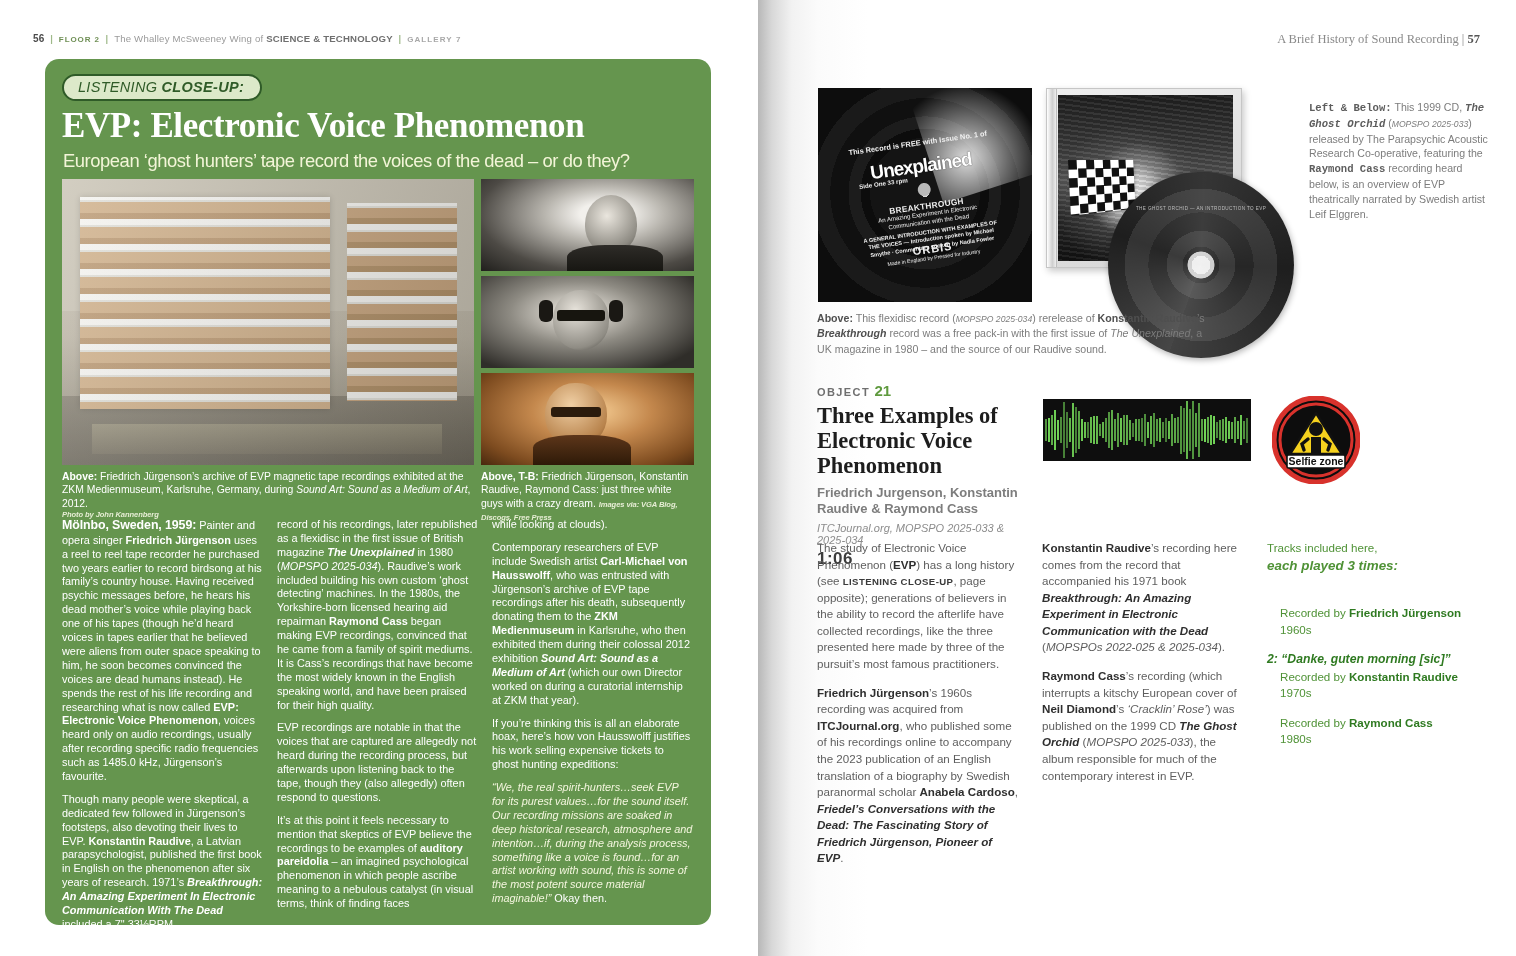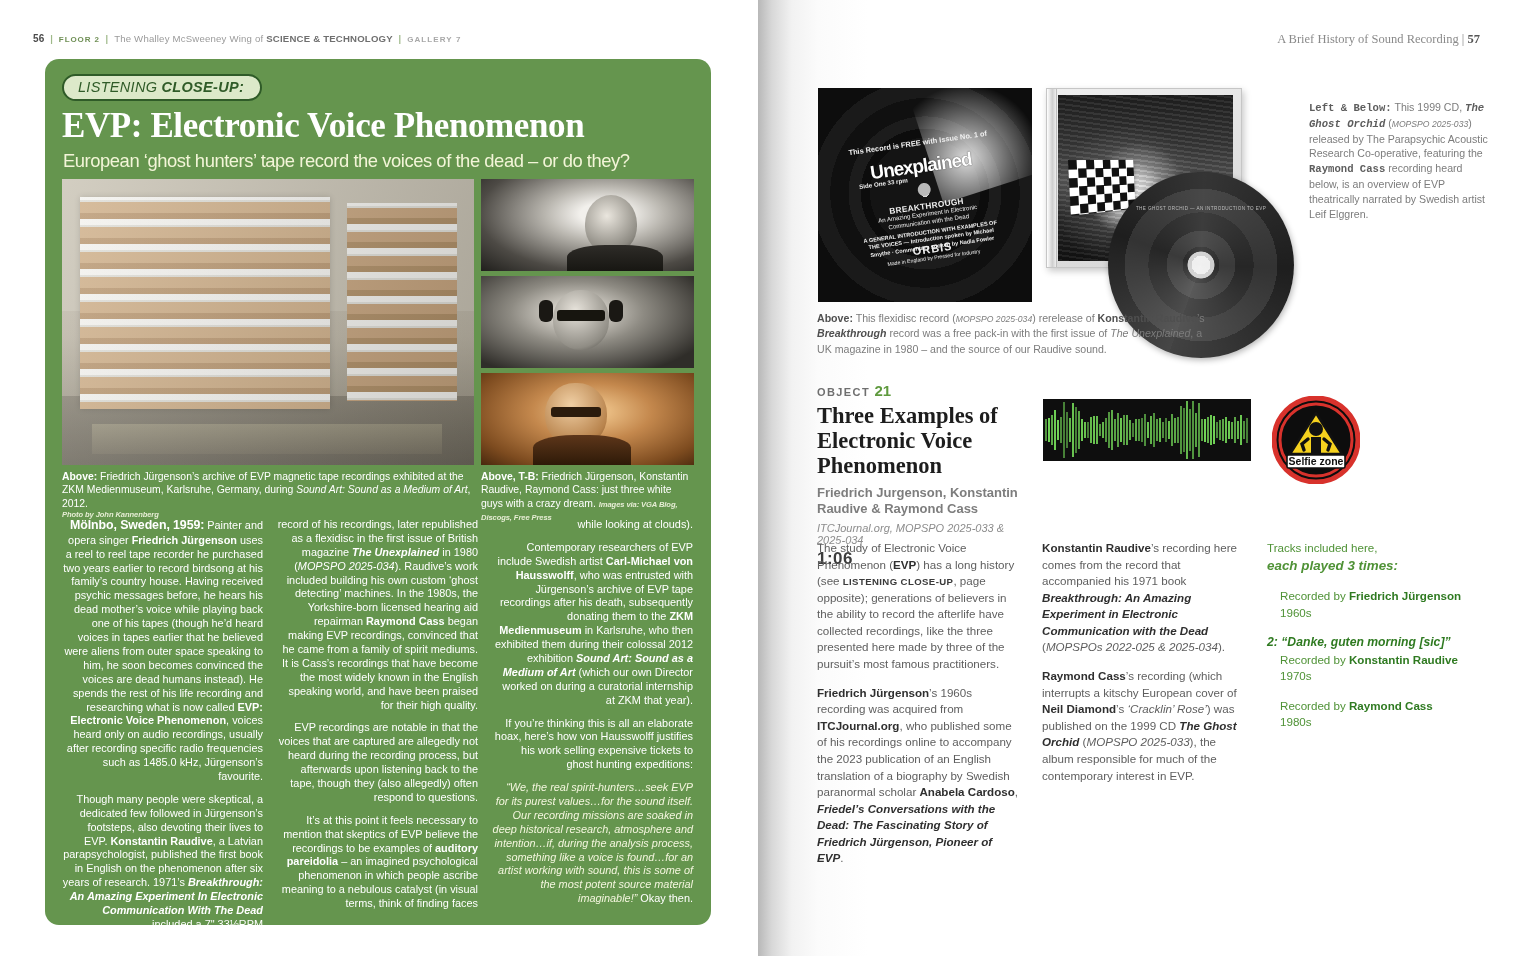--- a/index.html
+++ b/index.html
@@ -99,21 +99,21 @@
   .cap-left i, .cap-right i { font-style: italic; }
   .credit {
     font-size: 7.6px; font-style: italic; font-weight: bold;
     color: #e6edd4; letter-spacing: -.1px;
   }
 
   
   .cols {
     position: absolute; left: 17px; top: 459px;
     width: 632px; height: 392px;
-    display: flex; gap: 14px; text-align: right;
+    display: flex; gap: 14px;
   }
   .col { width: 201px; color: #ffffff; font-size: 10.9px; line-height: 1.275; }
   .col p { margin-bottom: 9px; }
   .col b { font-weight: bold; }
   .col i { font-style: italic; }
   .col .lead { font-weight: bold; font-size: 12.4px; letter-spacing: -.1px; }
   .col .quote { font-style: italic; color: #f4f6de; }
 
   
   .rp-photos { position: absolute; left: 60px; top: 60px; width: 488px; height: 245px; }
@@ -245,21 +245,21 @@
 
   .rp-cols { position: absolute; left: 817px; top: 540px; width: 660px; display: flex; gap: 22px; }
   .rp-col { width: 205px; font-size: 11.6px; line-height: 1.43; color: #5e5e5e; }
   .rp-col p { margin-bottom: 12px; }
   .rp-col b { color: #2f2f2f; font-weight: bold; }
   .rp-col i { font-style: italic; }
   .rp-col .sc { font-size: 9.6px; font-weight: bold; letter-spacing: .4px; color:#3a3a3a; }
 
   .tracks { width: 212px; color: #4f9236; font-size: 11.6px; line-height: 1.42; }
   .tracks .th1 { color: #4f9236; }
-  .tracks .th2 { font-style: italic; font-weight: bold; font-size: 13.4px; color: #4f9236; margin-bottom: 13px;}
+  .tracks .th2 { font-style: italic; font-weight: bold; font-size: 13.4px; color: #4f9236; margin-bottom: 30px;}
   .track { margin-bottom: 13px; }
   .track .tline { font-weight: bold; font-style: italic; font-size: 12.2px; color: #2f7a21; }
   .track .tline .trans { font-weight: normal; font-size: 11px; }
   .track .trec { padding-left: 13px; color: #4f9236; }
   .track .trec b { font-weight: bold; color: #2f7a21; }
   .track .tyear { padding-left: 13px; color: #4f9236; }
 
   
   .shelf { position:absolute; inset:0; background: linear-gradient(180deg,#cfc9bb 0%, #bdb6a6 55%, #8d8778 100%); }
   .shelf-wall { position:absolute; left:0; top:0; right:0; height:46%; background:#c9c3b4; }

